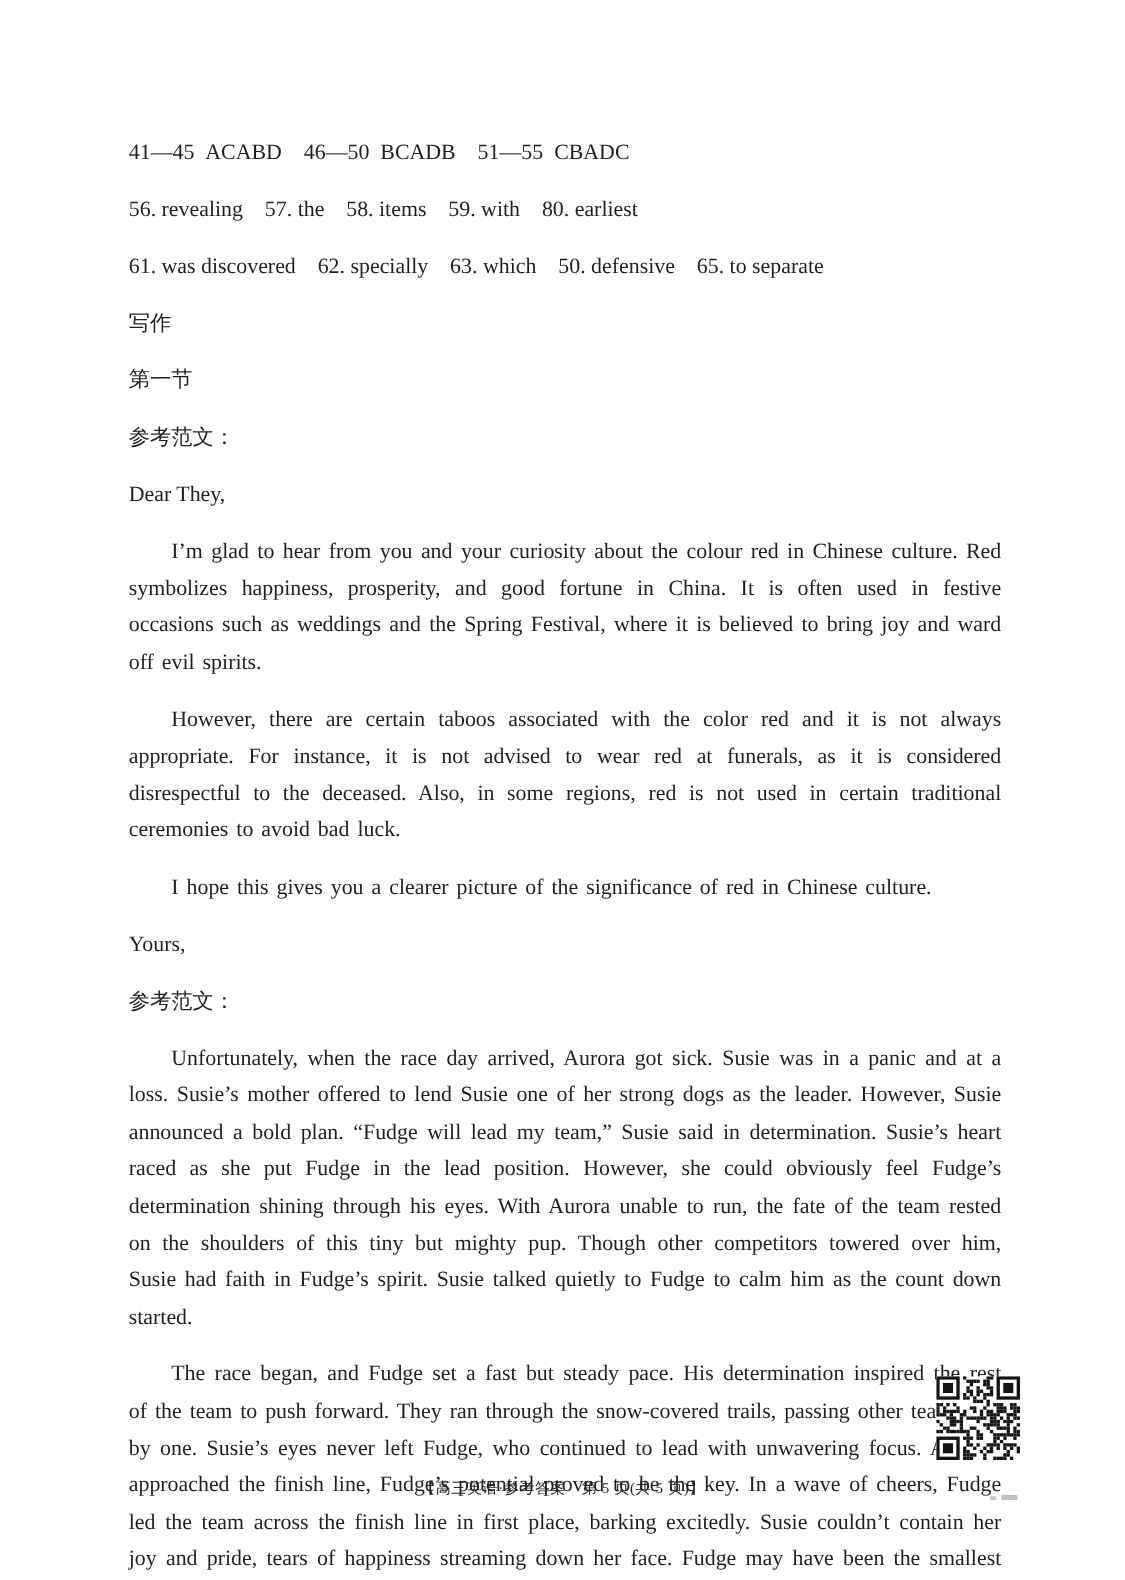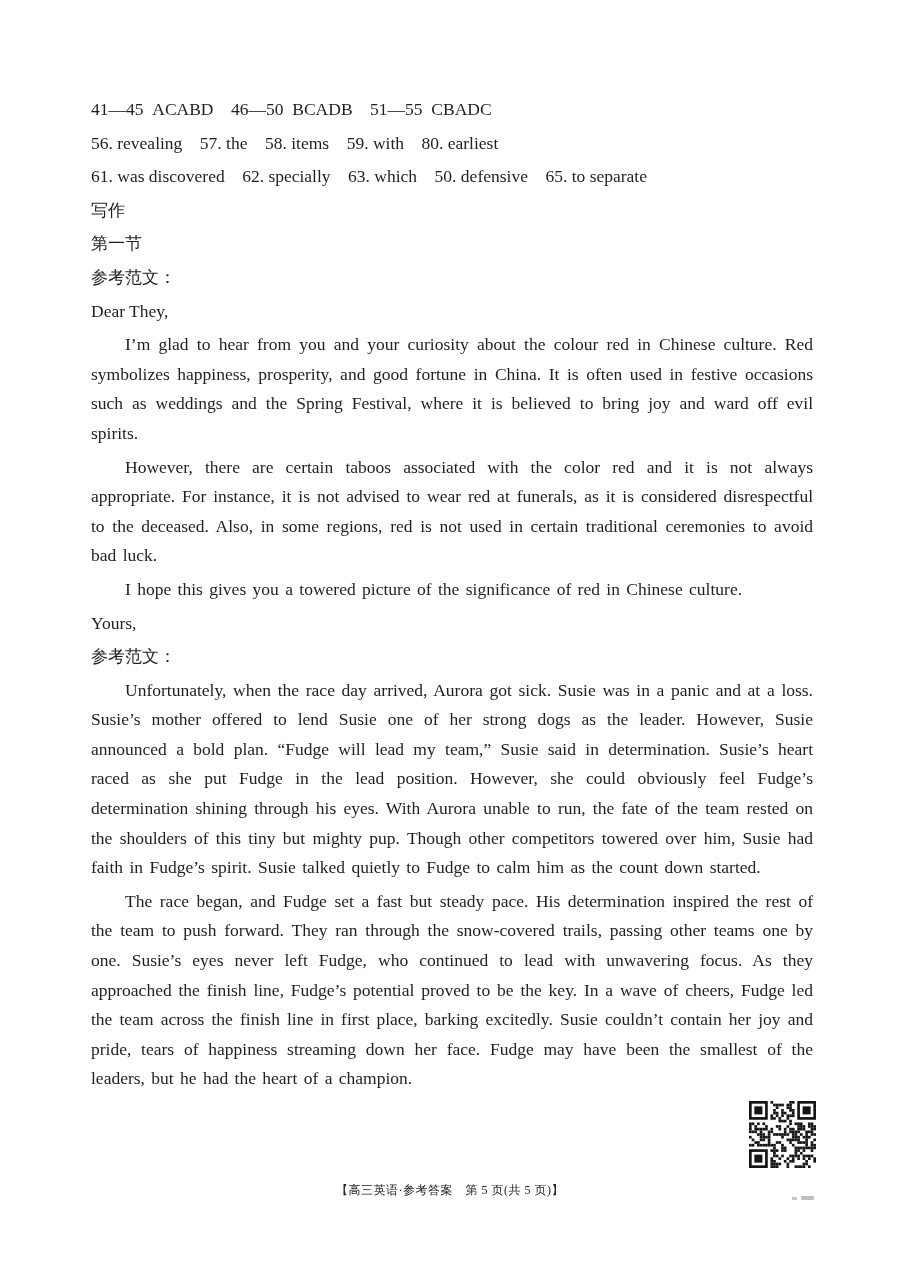--- a/index.html
+++ b/index.html
@@ -18,21 +18,21 @@
   }
   .content {
     position: absolute;
     left: 87px;
     top: 91px;
     width: 730px;
     font-size: 17.5px;
     line-height: 29.6px;
   }
   .content > * {
-    margin: 4px;
+    margin: 16px;
     padding: 0;
   }
   .ansline {
     white-space: pre-wrap;
   }
   .heading {
     font-weight: normal;
     font-size: 17px;
   }
   .para {
@@ -92,21 +92,21 @@
     <div class="ansline">56. revealing  57. the  58. items  59. with  80. earliest</div>
     <div class="ansline">61. was discovered  62. specially  63. which  50. defensive  65. to separate</div>
 
     <div class="heading">写作</div>
     <div class="heading">第一节</div>
     <div class="heading">参考范文：</div>
 
     <div>Dear They,</div>
     <p class="para">I’m glad to hear from you and your curiosity about the colour red in Chinese culture. Red symbolizes happiness, prosperity, and good fortune in China. It is often used in festive occasions such as weddings and the Spring Festival, where it is believed to bring joy and ward off evil spirits.</p>
     <p class="para">However, there are certain taboos associated with the color red and it is not always appropriate. For instance, it is not advised to wear red at funerals, as it is considered disrespectful to the deceased. Also, in some regions, red is not used in certain traditional ceremonies to avoid bad luck.</p>
-    <p class="para">I hope this gives you a towered picture of the significance of red in Chinese culture.</p>
+    <p class="para">I hope this gives you a clearer picture of the significance of red in Chinese culture.</p>
     <div class="right">Yours,</div>
 
     <div class="heading">参考范文：</div>
 
     <p class="para"><span class="italic">Unfortunately, when the race day arrived, Aurora got sick.</span><span> Susie was in a panic and at a loss. Susie’s mother offered to lend Susie one of her strong dogs as the leader. However, Susie announced a bold plan. “Fudge will lead my team,” Susie said in determination. Susie’s heart raced as she put Fudge in the lead position. However, she could obviously feel Fudge’s determination shining through his eyes. With Aurora unable to run, the fate of the team rested on the shoulders of this tiny but mighty pup. Though other competitors towered over him, Susie had faith in Fudge’s spirit. Susie talked quietly to Fudge to calm him as the count down started.</span></p>
 
     <p class="para"><span class="italic">The race began, and Fudge set a fast but steady pace.</span><span> His determination inspired the rest of the team to push forward. They ran through the snow-covered trails, passing other teams one by one. Susie’s eyes never left Fudge, who continued to lead with unwavering focus. As they approached the finish line, Fudge’s potential proved to be the key. In a wave of cheers, Fudge led the team across the finish line in first place, barking excitedly. Susie couldn’t contain her joy and pride, tears of happiness streaming down her face. Fudge may have been the smallest of the leaders, but he had the heart of a champion.</span></p>
 
   </div>
 

